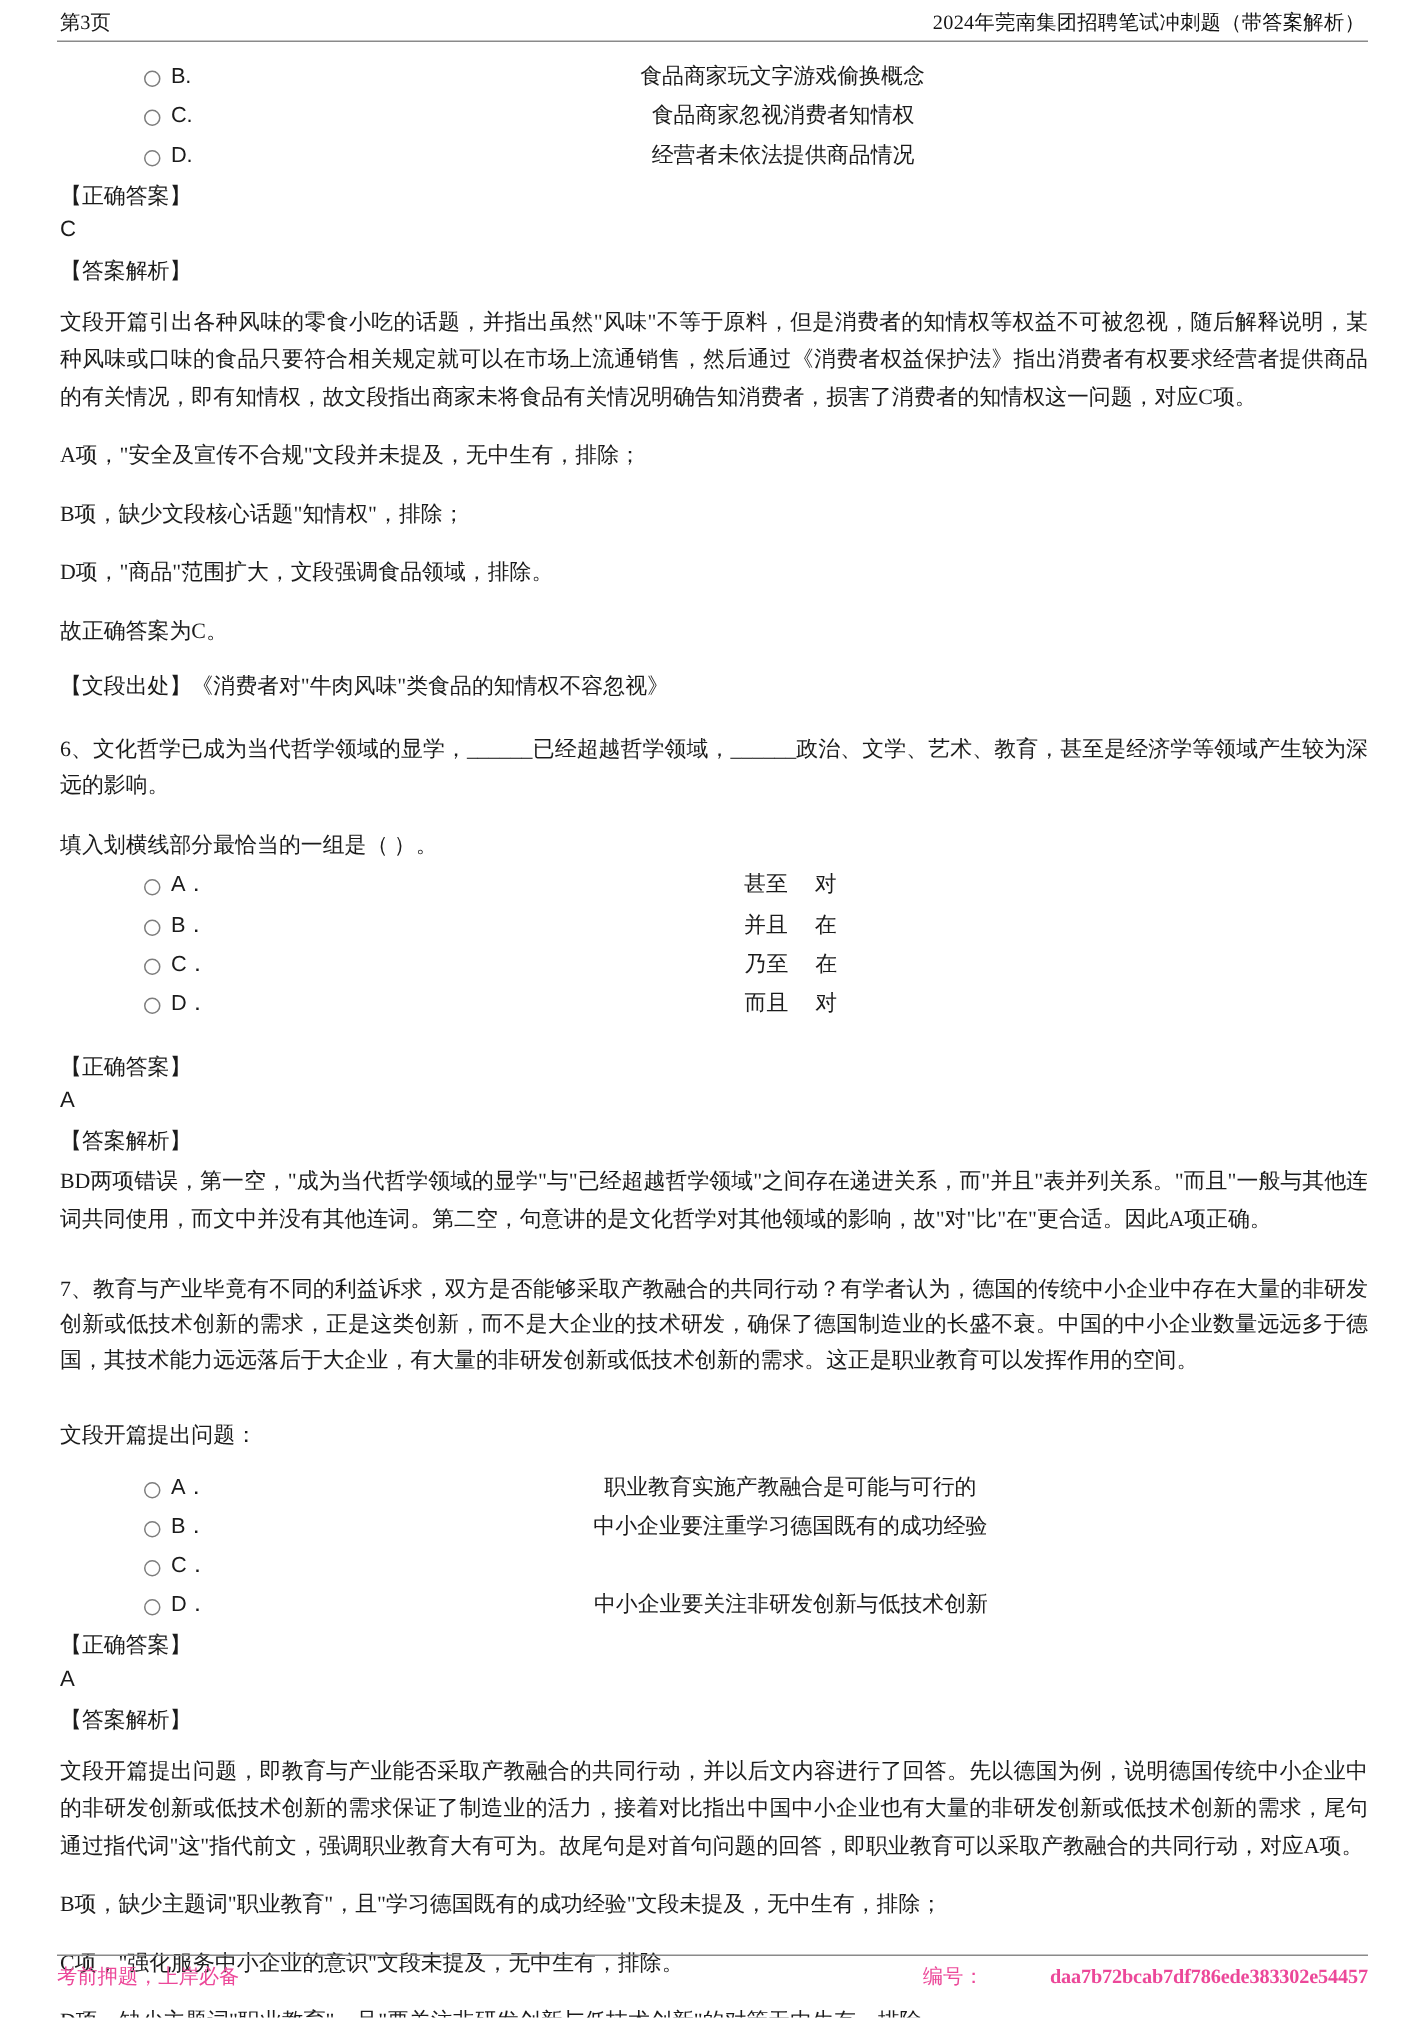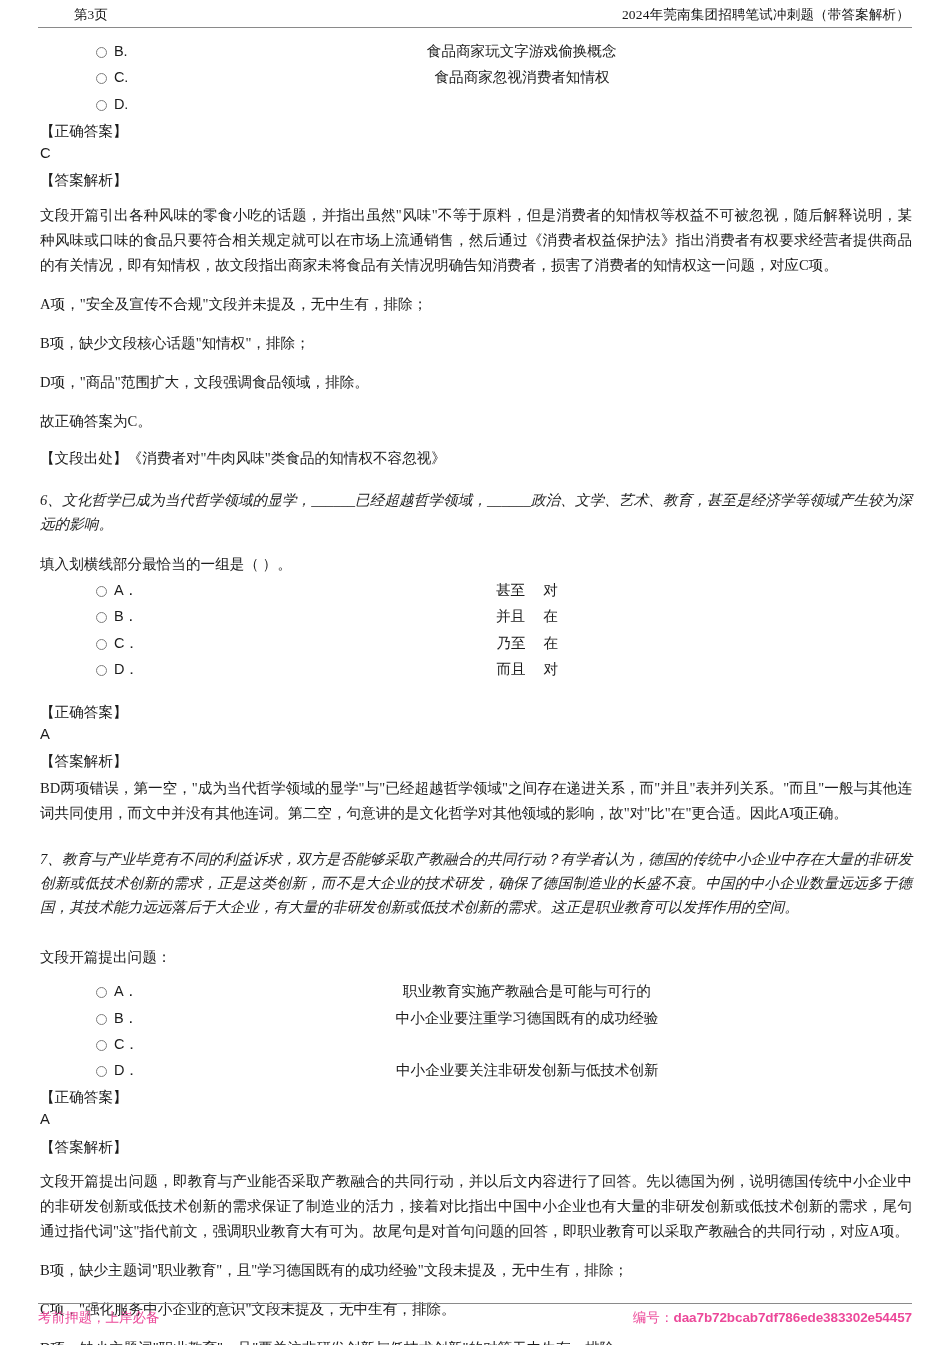--- a/index.html
+++ b/index.html
@@ -27,57 +27,57 @@
   .run-head {
     display: flex;
     justify-content: space-between;
     align-items: flex-end;
     padding: 7px 2px 3px 2px;
     border-bottom: 1px solid #8a8a8a;
     font-size: 13.5px;
     line-height: 1.25;
     color: #141414;
   }
-  .run-head .left { white-space: nowrap; margin-left: 34px; }
+  .run-head .left { white-space: nowrap; }
   .run-head .right { white-space: nowrap; letter-spacing: .2px; margin-left: 29px; }
 
   
   .run-foot {
     position: absolute;
     left: 38px;
     right: 38px;
     bottom: 18px;
     display: flex;
     justify-content: space-between;
     align-items: flex-start;
     padding-top: 5px;
     border-top: 1px solid #8a8a8a;
     font-size: 13.5px;
     color: #ec4899;
   }
   .run-foot .code { letter-spacing: .1px; }
   .run-foot .code .mono {
-    font-family: Liberation Sans, sans-serif;
+    font-family: Liberation Serif, serif;
     font-weight: 600;
     letter-spacing: -0.1px;
+    margin-left: 44px;
   }
 
   
   .content {
     padding-top: 10px;
     font-size: 14.6px;
     line-height: 1.62;
   }
 
   .q-stem {
     margin: 0 0 2px 0;
     text-align: justify;
     text-justify: inter-ideograph;
     padding-left: 2px;
-    font-style: italic;
   }
 
   .q-sub {
     margin: 17px 0 2px 0;
     padding-left: 2px;
   }
 
   .options {
     margin: 0;
     padding: 0;
@@ -162,20 +162,21 @@
         <span class="opt-text">食品商家玩文字游戏偷换概念</span>
       </li>
       <li class="opt">
         <span class="radio"></span>
         <span class="opt-letter">C.</span>
         <span class="opt-text">食品商家忽视消费者知情权</span>
       </li>
       <li class="opt">
         <span class="radio"></span>
         <span class="opt-letter">D.</span>
+        <span class="opt-text">经营者未依法提供商品情况</span>
       </li>
     </ul>
 
     <div class="label-line">【正确答案】</div>
     <div class="answer-letter">C</div>
     <div class="label-line">【答案解析】</div>
 
     <p class="para">文段开篇引出各种风味的零食小吃的话题，并指出虽然"风味"不等于原料，但是消费者的知情权等权益不可被忽视，随后解释说明，某种风味或口味的食品只要符合相关规定就可以在市场上流通销售，然后通过《消费者权益保护法》指出消费者有权要求经营者提供商品的有关情况，即有知情权，故文段指出商家未将食品有关情况明确告知消费者，损害了消费者的知情权这一问题，对应C项。</p>
     <p class="para gap-lg">A项，"安全及宣传不合规"文段并未提及，无中生有，排除；</p>
     <p class="para gap-lg">B项，缺少文段核心话题"知情权"，排除；</p>

